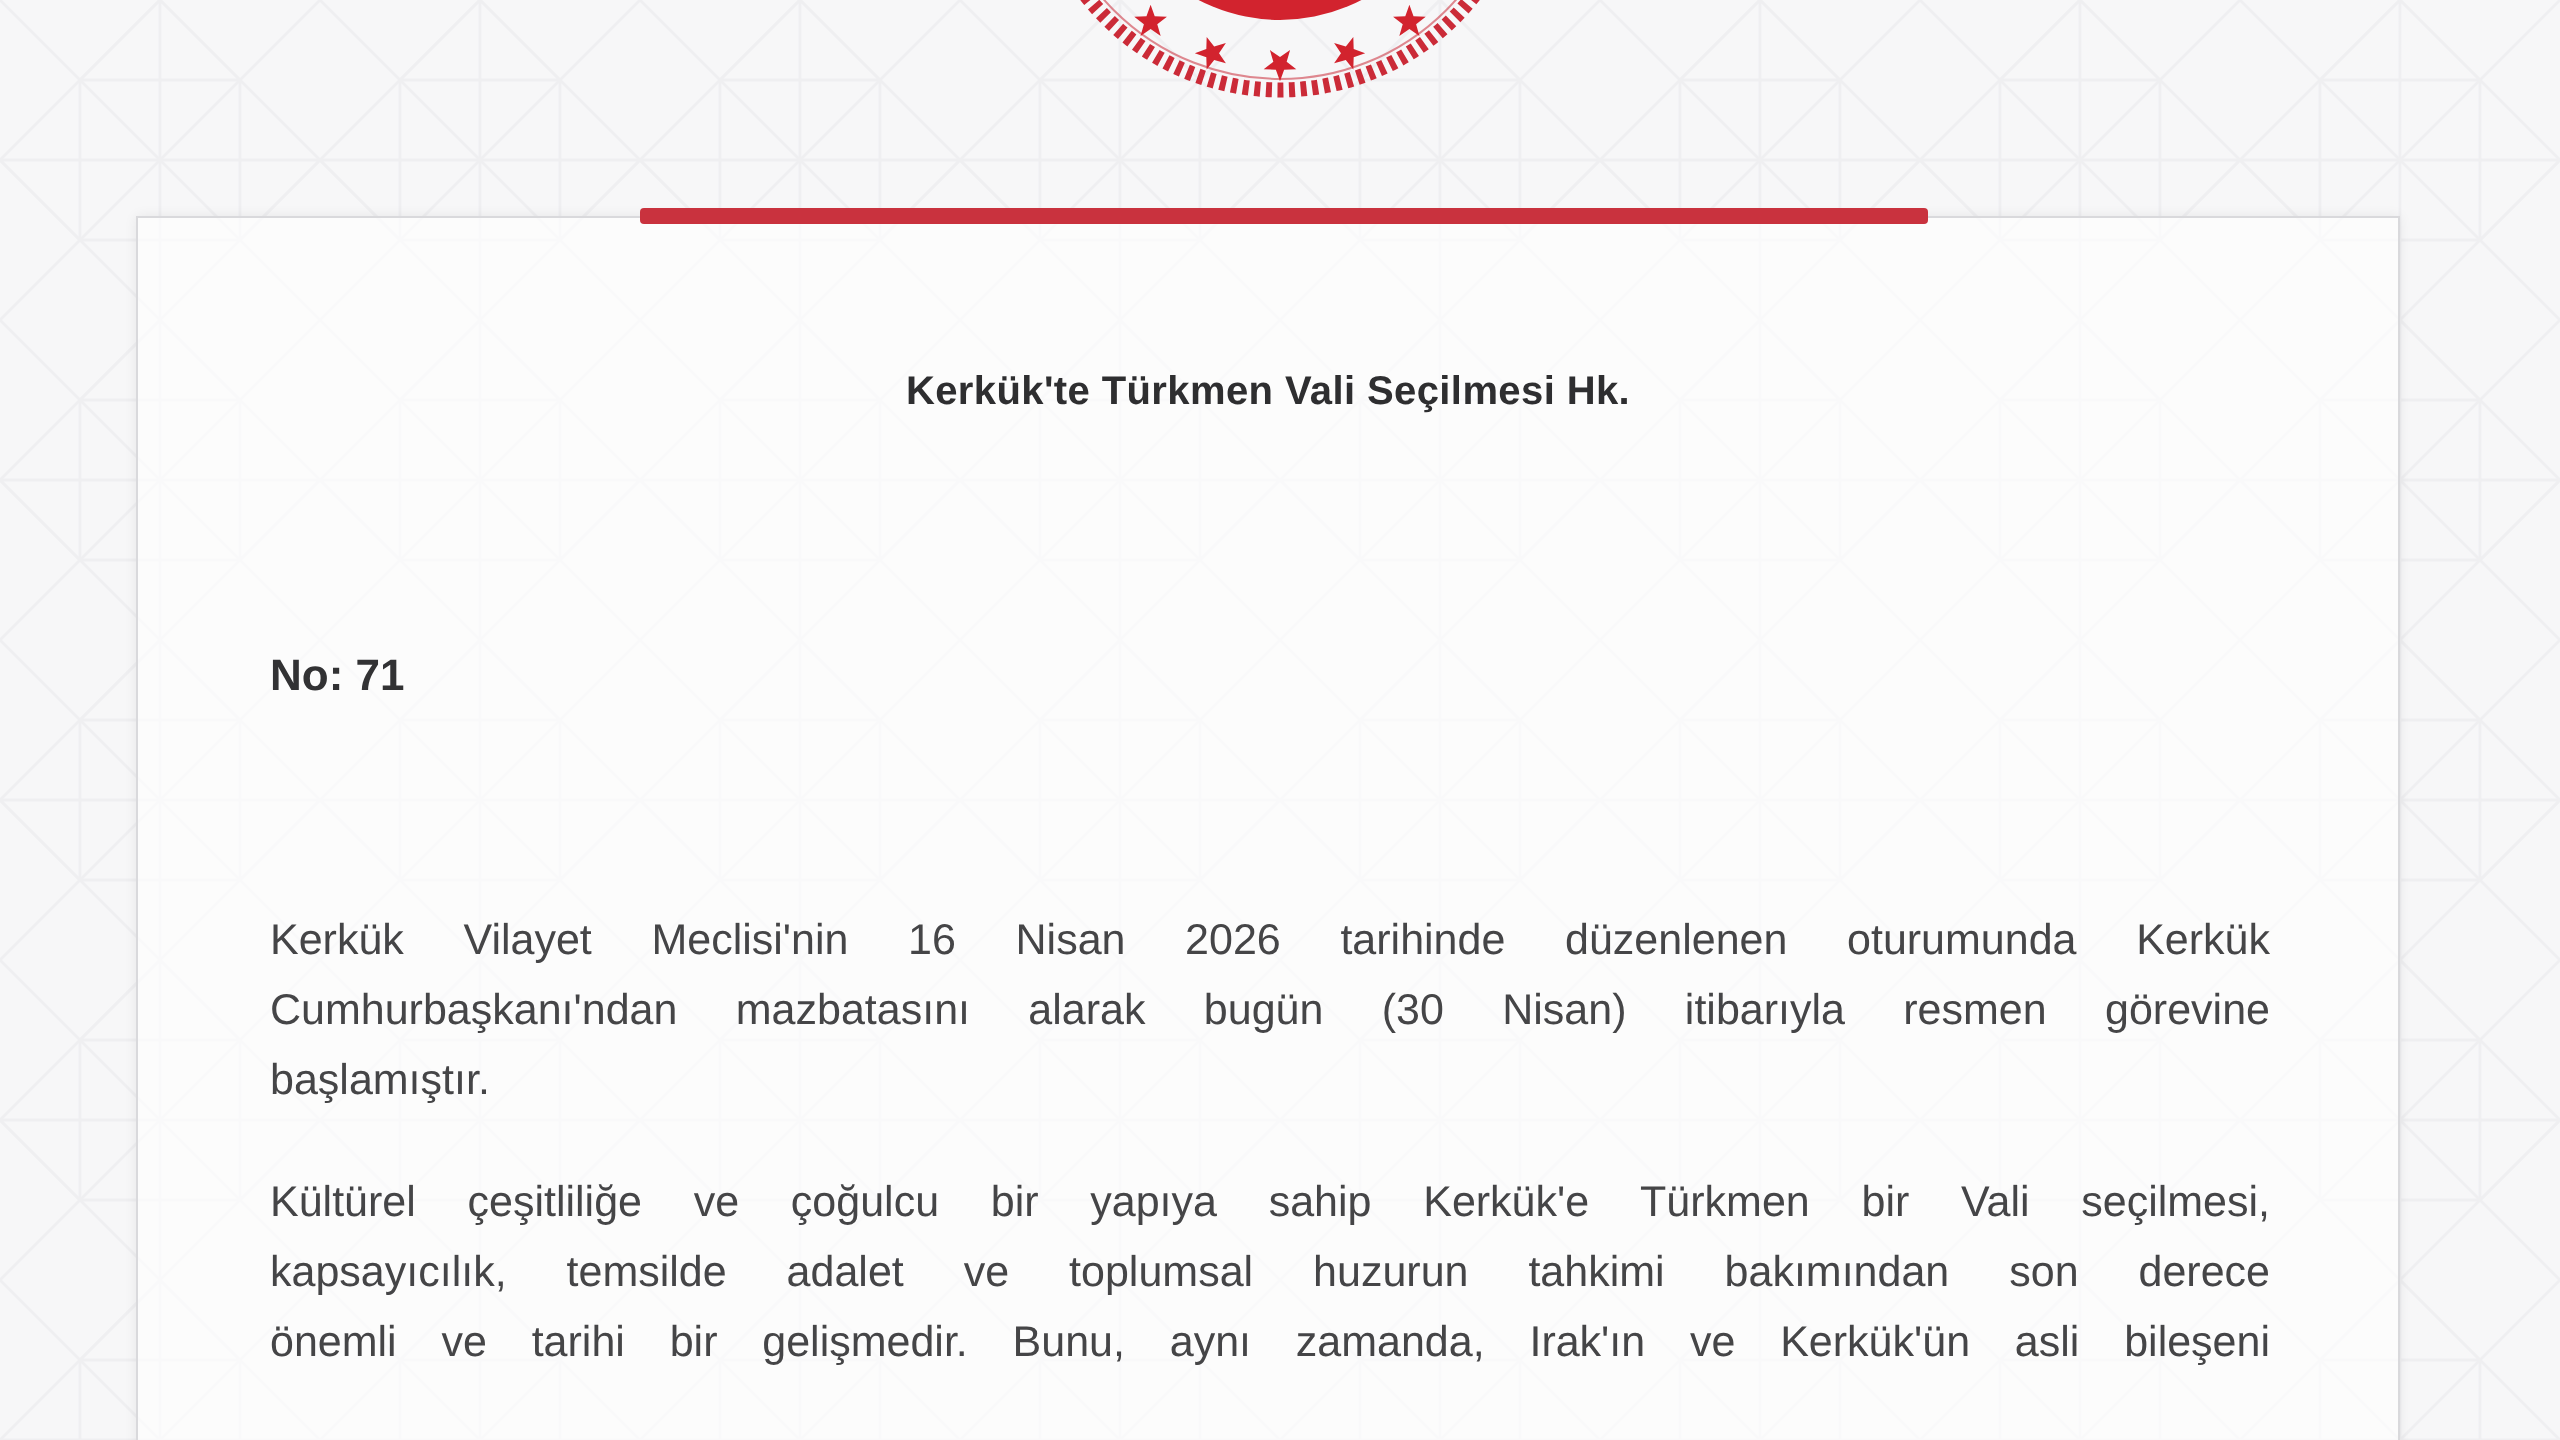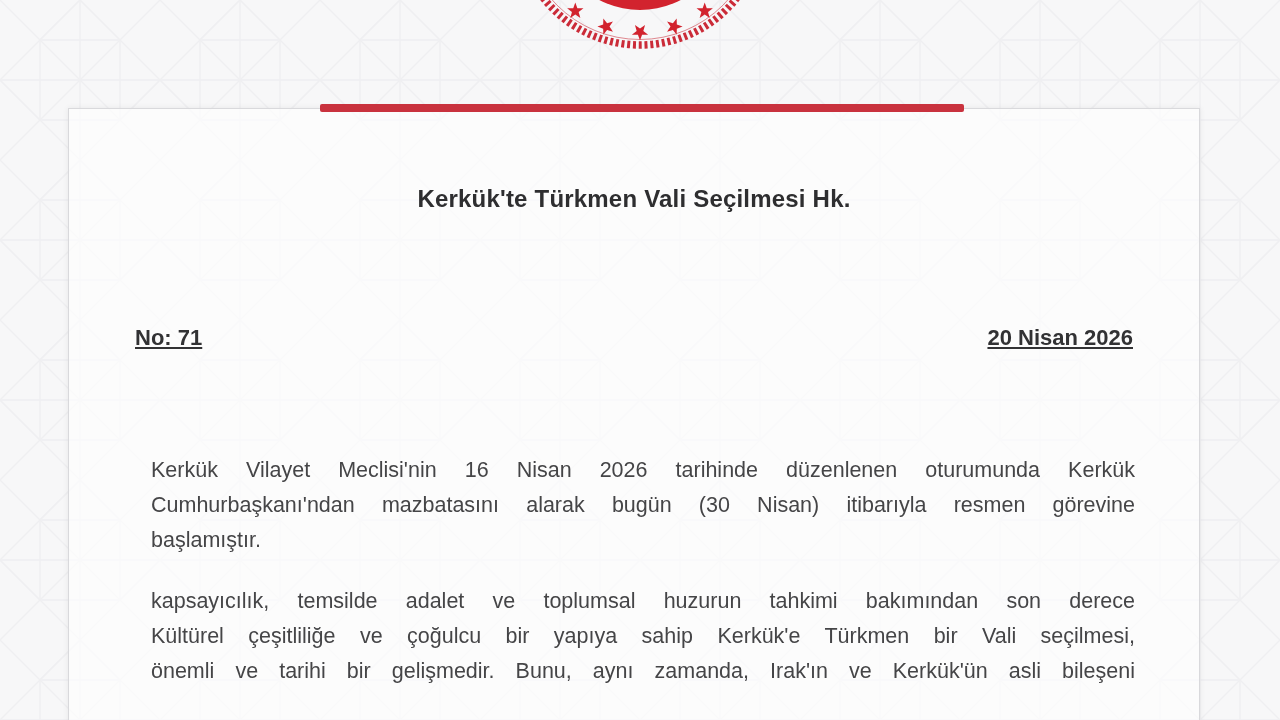--- a/index.html
+++ b/index.html
@@ -40,44 +40,43 @@
     width: 644px; height: 8px;
     background: #c9323e;
     border-radius: 2px;
     z-index: 2;
   }
   .title {
     position: absolute;
     top: 76px; left: 0; right: 0;
     margin: 0;
     text-align: center;
-    font-size: 24px;
+    font-size: 20px;
     font-weight: bold;
     letter-spacing: 0.2px;
     color: #2e2e30;
   }
   .meta-row {
     position: absolute;
     top: 216px; left: 66px; right: 66px;
     display: flex;
     justify-content: space-between;
     align-items: baseline;
     font-size: 22px;
     font-weight: bold;
     color: #323234;
-    text-decoration: underline;
   }
   .body-text {
     position: absolute;
     top: 344px; left: 66px; right: 64px;
     font-size: 21.5px;
     color: #454547;
     line-height: 35px;
   }
-  .para { margin: 0 0 26px 16px; }
+  .para { margin: 0 0 26px 0; }
   .line {
     text-align: justify;
     text-align-last: justify;
     white-space: normal;
     height: 35px;
     overflow: hidden;
   }
   .line.plain {
     text-align: center;
     text-align-last: left;
@@ -102,32 +101,31 @@
     </defs>
     <rect x="0" y="0" width="1280" height="720" fill="url(#geo)" opacity="0.75"></rect>
   </svg>
 
   <div class="page">
 
     <h1 class="title">Kerkük'te Türkmen Vali Seçilmesi Hk.</h1>
 
     <div class="meta-row">
       <span>No: 71</span>
-      <span>20 Nisan 2026</span>
     </div>
 
     <div class="body-text">
       <div class="para">
         <div class="line">Kerkük Vilayet Meclisi'nin 16 Nisan 2026 tarihinde düzenlenen oturumunda Kerkük</div>
         <div class="line">Cumhurbaşkanı'ndan mazbatasını alarak bugün (30 Nisan) itibarıyla resmen görevine</div>
         <div class="line plain">başlamıştır.</div>
       </div>
       <div class="para">
+        <div class="line">Kültürel çeşitliliğe ve çoğulcu bir yapıya sahip Kerkük'e Türkmen bir Vali seçilmesi,</div>
         <div class="line">kapsayıcılık, temsilde adalet ve toplumsal huzurun tahkimi bakımından son derece</div>
-        <div class="line">Kültürel çeşitliliğe ve çoğulcu bir yapıya sahip Kerkük'e Türkmen bir Vali seçilmesi,</div>
         <div class="line">önemli ve tarihi bir gelişmedir. Bunu, aynı zamanda, Irak'ın ve Kerkük'ün asli bileşeni</div>
       </div>
     </div>
   </div>
 
   <div class="emblem-wrap">
     <svg width="300" height="58" viewBox="0 0 300 58" xmlns="http://www.w3.org/2000/svg">
       <defs>
         <path id="star" d="M0,-11 L2.65,-3.64 L10.46,-3.4 L4.28,1.39 L6.47,8.9 L0,4.5 L-6.47,8.9 L-4.28,1.39 L-10.46,-3.4 L-2.65,-3.64 Z" fill="#d2232e"></path>
       </defs>

